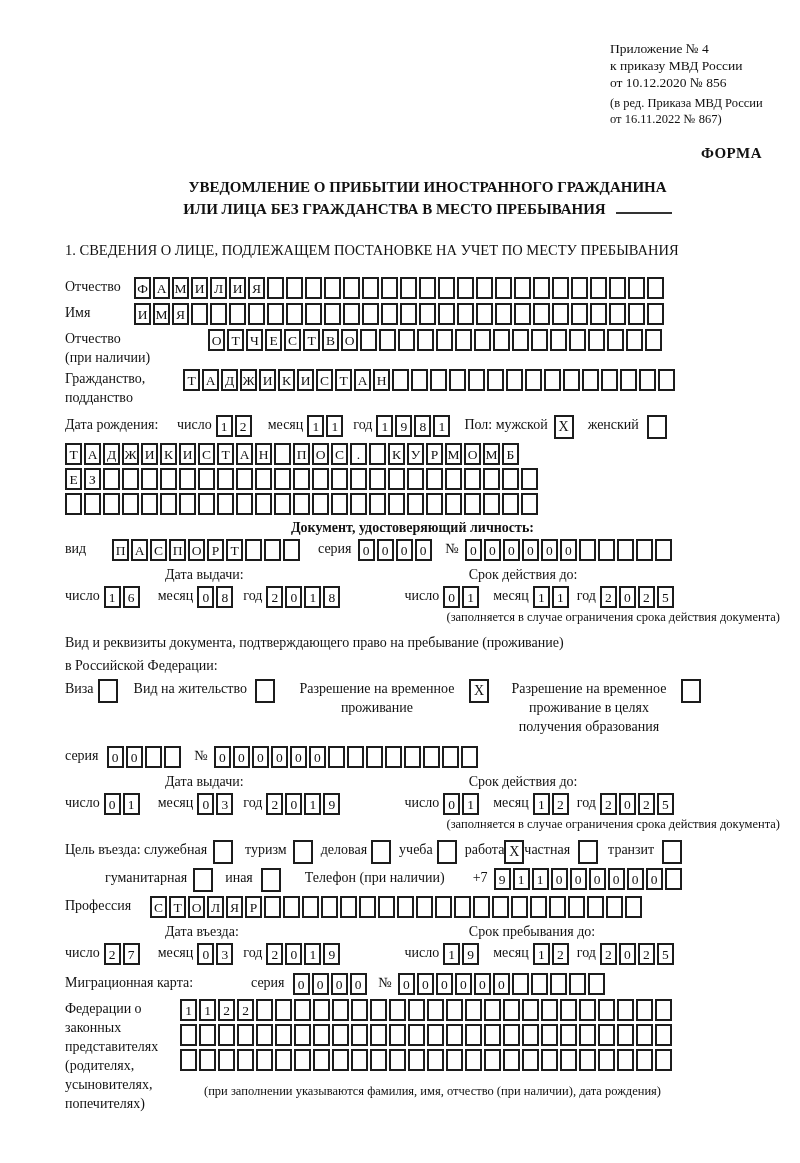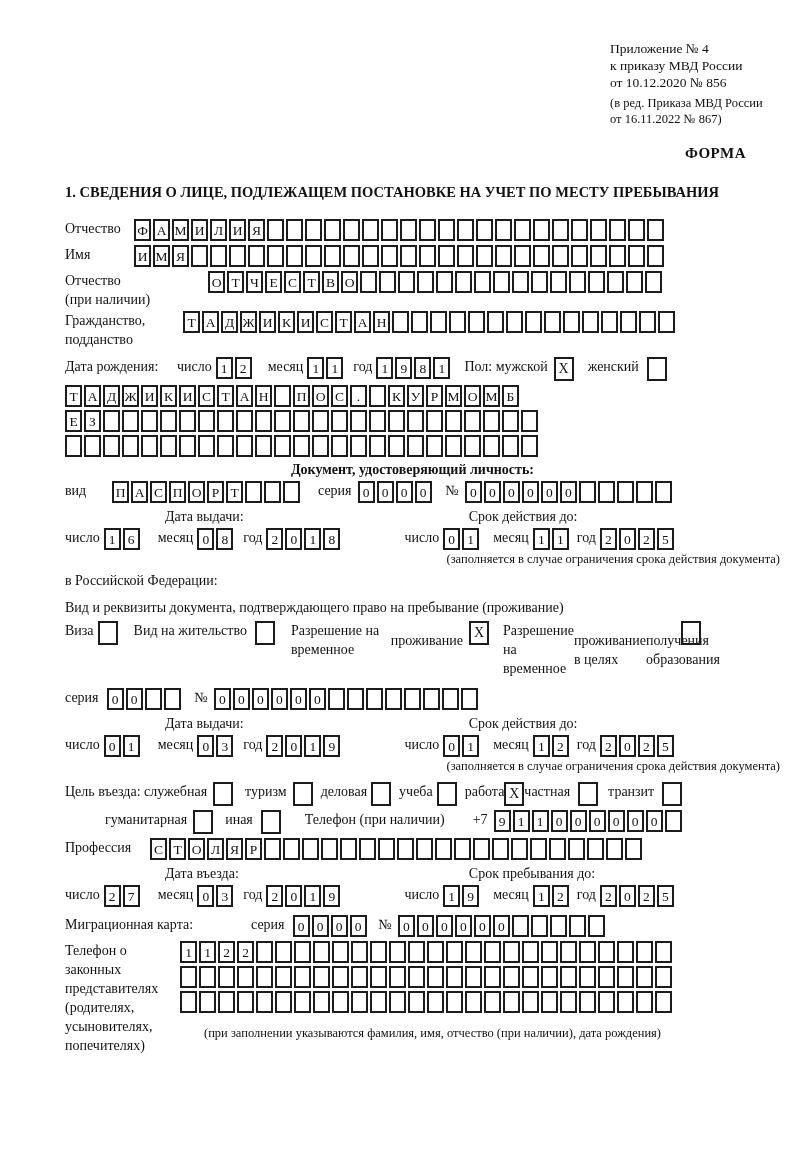--- a/index.html
+++ b/index.html
@@ -1,58 +1,62 @@
 <!DOCTYPE html>
 <html><head>
 <meta charset="utf-8">
 <style>
   html,body{margin:0;padding:0;background:#fff;}
   body{width:800px;height:1163px;overflow:hidden;
        font-family:"Liberation Serif","DejaVu Serif",serif;color:#111;}
   .page{padding:40px 10px 0 65px;box-sizing:border-box;}
   .annex{margin-left:545px;width:190px;font-size:13.5px;line-height:17px;}
   .annex-note{margin-left:545px;width:200px;font-size:12.5px;line-height:16px;margin-top:4px;}
-  .forma{margin-top:18px;margin-right:44px;text-align:right;font-weight:bold;font-size:15px;letter-spacing:.5px;}
+  .forma{margin-top:18px;margin-right:28px;text-align:right;font-weight:bold;font-size:15px;letter-spacing:.5px;}
   .title{margin-top:14px;text-align:center;font-weight:bold;font-size:15px;line-height:22px;}
   .blank{display:inline-block;width:56px;border-bottom:2px solid #333;height:12px;margin-left:10px;}
-  .sec-head{margin-top:22px;font-weight:bold;font-size:14.5px;text-align:left;}
+  .sec-head{margin-top:22px;font-weight:normal;font-size:14.5px;text-align:left;}
   .frow{display:flex;align-items:flex-start;margin:0 0 2px 0;font-size:14px;line-height:19px;}
   .lbl{display:inline-block;}
   .cells{display:inline-flex;flex-wrap:nowrap;}
   .cell{box-sizing:border-box;display:inline-block;width:17px;height:22px;border:2px solid #1c1c1c;
         margin-right:2px;text-align:center;font-size:13.5px;line-height:19px;background:#fff;}
   .checkbox{box-sizing:border-box;display:inline-block;width:20px;height:24px;border:2px solid #1c1c1c;
         text-align:center;font-size:14px;line-height:20px;flex:none;}
   .center{text-align:center;}
   .bold{font-weight:bold;}
   .note{font-size:12.5px;}
   .mt4{margin-top:4px;} .mt8{margin-top:8px;} .mt18{margin-top:18px;} .mt10{margin-top:10px;}
   .mr4{margin-right:4px;} .mr6{margin-right:6px;} .mr8{margin-right:8px;}
   .ml6{margin-left:6px;} .ml8{margin-left:8px;} .ml10{margin-left:10px;} .ml12{margin-left:12px;}
   .ml14{margin-left:14px;} .ml16{margin-left:16px;} .ml24{margin-left:24px;}
   .stack{display:flex;flex-direction:column;justify-content:space-between;}
   .cellrow{margin-bottom:3px;}
-  .chk-col{display:flex;flex-direction:row;align-items:center;line-height:19px;}
+  .chk-col{display:flex;flex-direction:column;align-items:center;line-height:19px;}
 </style>
 </head>
 <body>
 
 <div class="page">
 
   <div class="annex">
     <div>Приложение № 4</div>
     <div>к приказу МВД России</div>
     <div>от 10.12.2020 № 856</div>
   </div>
   <div class="annex-note">
     <div>(в ред. Приказа МВД России</div>
     <div>от 16.11.2022 № 867)</div>
   </div>
   <div class="forma">ФОРМА</div>
 
+  <div class="title">
+    <div>УВЕДОМЛЕНИЕ О ПРИБЫТИИ ИНОСТРАННОГО ГРАЖДАНИНА</div>
+    <div><span>ИЛИ ЛИЦА БЕЗ ГРАЖДАНСТВА В МЕСТО ПРЕБЫВАНИЯ</span><span class="blank"></span></div>
+  </div>
 
   <div class="sec-head">1. СВЕДЕНИЯ О ЛИЦЕ, ПОДЛЕЖАЩЕМ ПОСТАНОВКЕ НА УЧЕТ ПО МЕСТУ ПРЕБЫВАНИЯ</div>
 
   <div class="frow mt18">
     <span class="lbl" style="width:69px">Отчество</span>
     <span class="cells">
         <span class="cell">Ф</span>
         <span class="cell">А</span>
         <span class="cell">М</span>
         <span class="cell">И</span>
@@ -370,22 +374,22 @@
     <span class="lbl ml6 mr4">год</span>
     <span class="cells">
         <span class="cell">2</span>
         <span class="cell">0</span>
         <span class="cell">2</span>
         <span class="cell">5</span>
       </span>
   </div>
   <div class="note" style="text-align:right;margin-right:10px">(заполняется в случае ограничения срока действия документа)</div>
 
+  <div class="frow mt8">Вид и реквизиты документа, подтверждающего право на пребывание (проживание)</div>
   <div class="frow mt4">в Российской Федерации:</div>
-  <div class="frow mt8">Вид и реквизиты документа, подтверждающего право на пребывание (проживание)</div>
 
   <div class="frow mt4">
     <span class="lbl mr4">Виза</span>
     <span class="checkbox"></span>
     <span class="lbl ml16 mr8">Вид на жительство</span>
     <span class="checkbox"></span>
     <span class="lbl ml16 chk-col" style="width:172px">
       <span>Разрешение на временное</span>
       <span>проживание</span>
     </span>
@@ -599,21 +603,21 @@
         <span class="cell"></span>
         <span class="cell"></span>
         <span class="cell"></span>
         <span class="cell"></span>
         <span class="cell"></span>
       </span>
   </div>
 
   <div class="frow mt4">
     <span class="lbl stack" style="width:115px">
-      <span>Телефон о</span>
+      <span>Федерации о</span>
       <span>законных</span>
       <span>представителях</span>
       <span>(родителях,</span>
       <span>усыновителях,</span>
       <span>попечителях)</span>
     </span>
     <span class="stack">
       <span class="cells cellrow">
           <span class="cell">1</span>
           <span class="cell">1</span>

